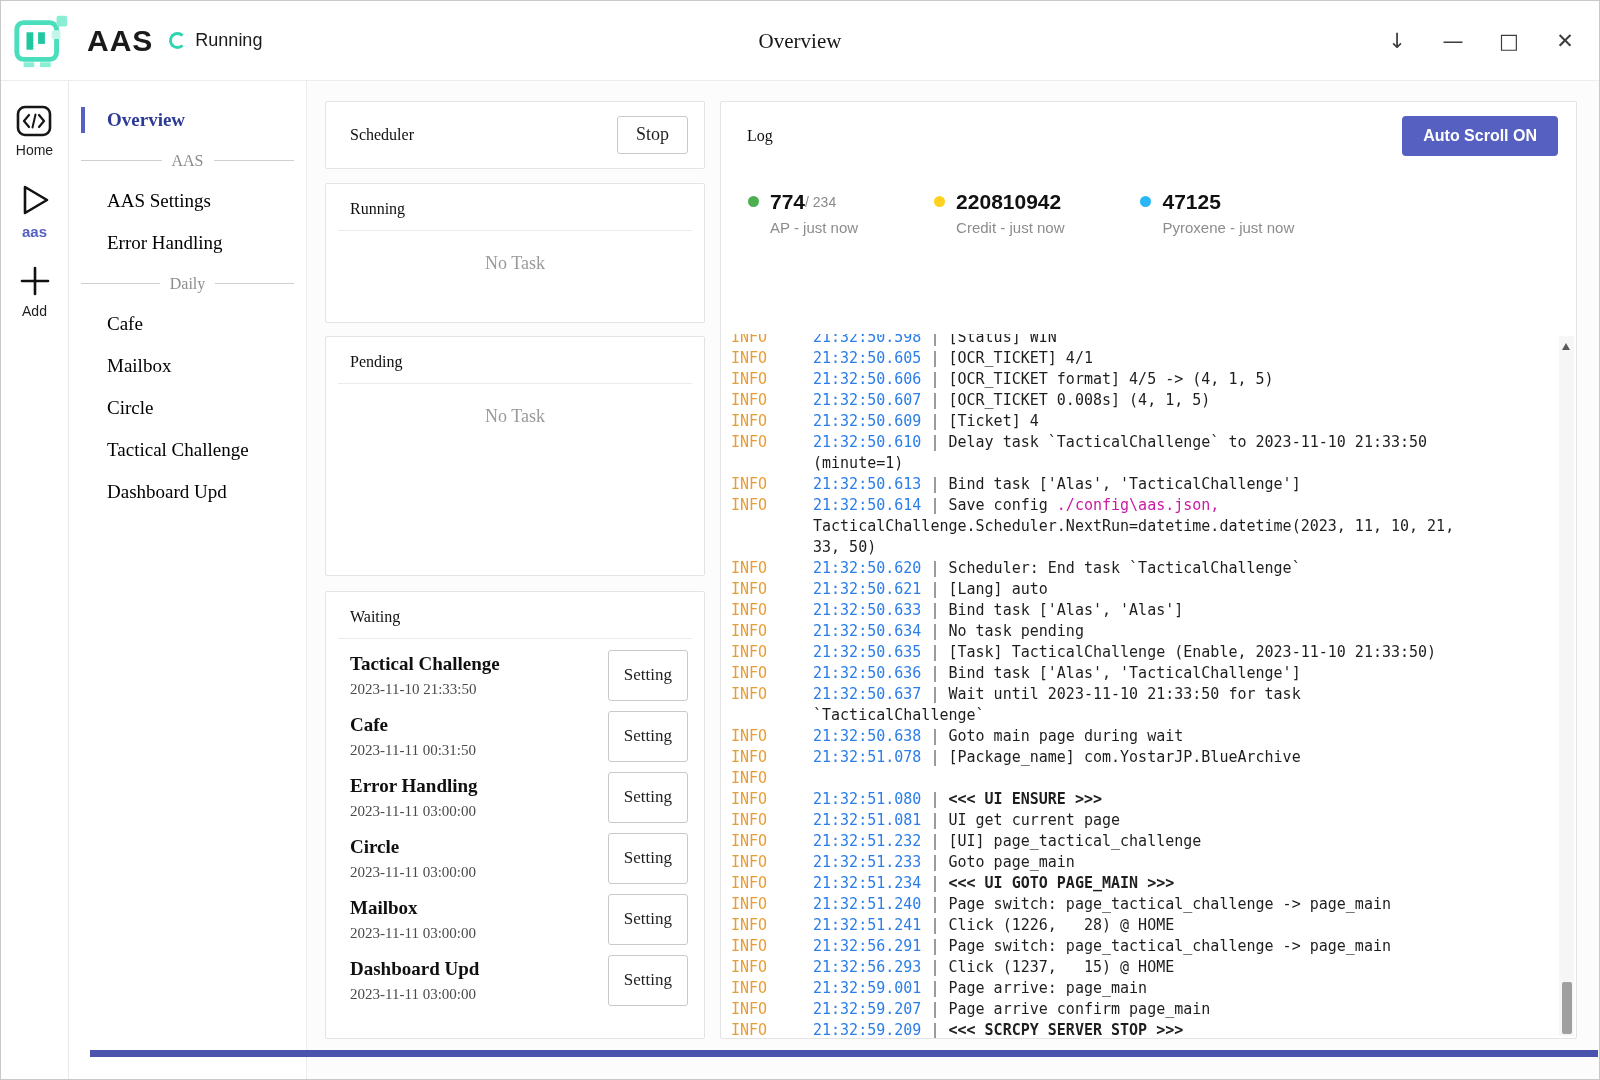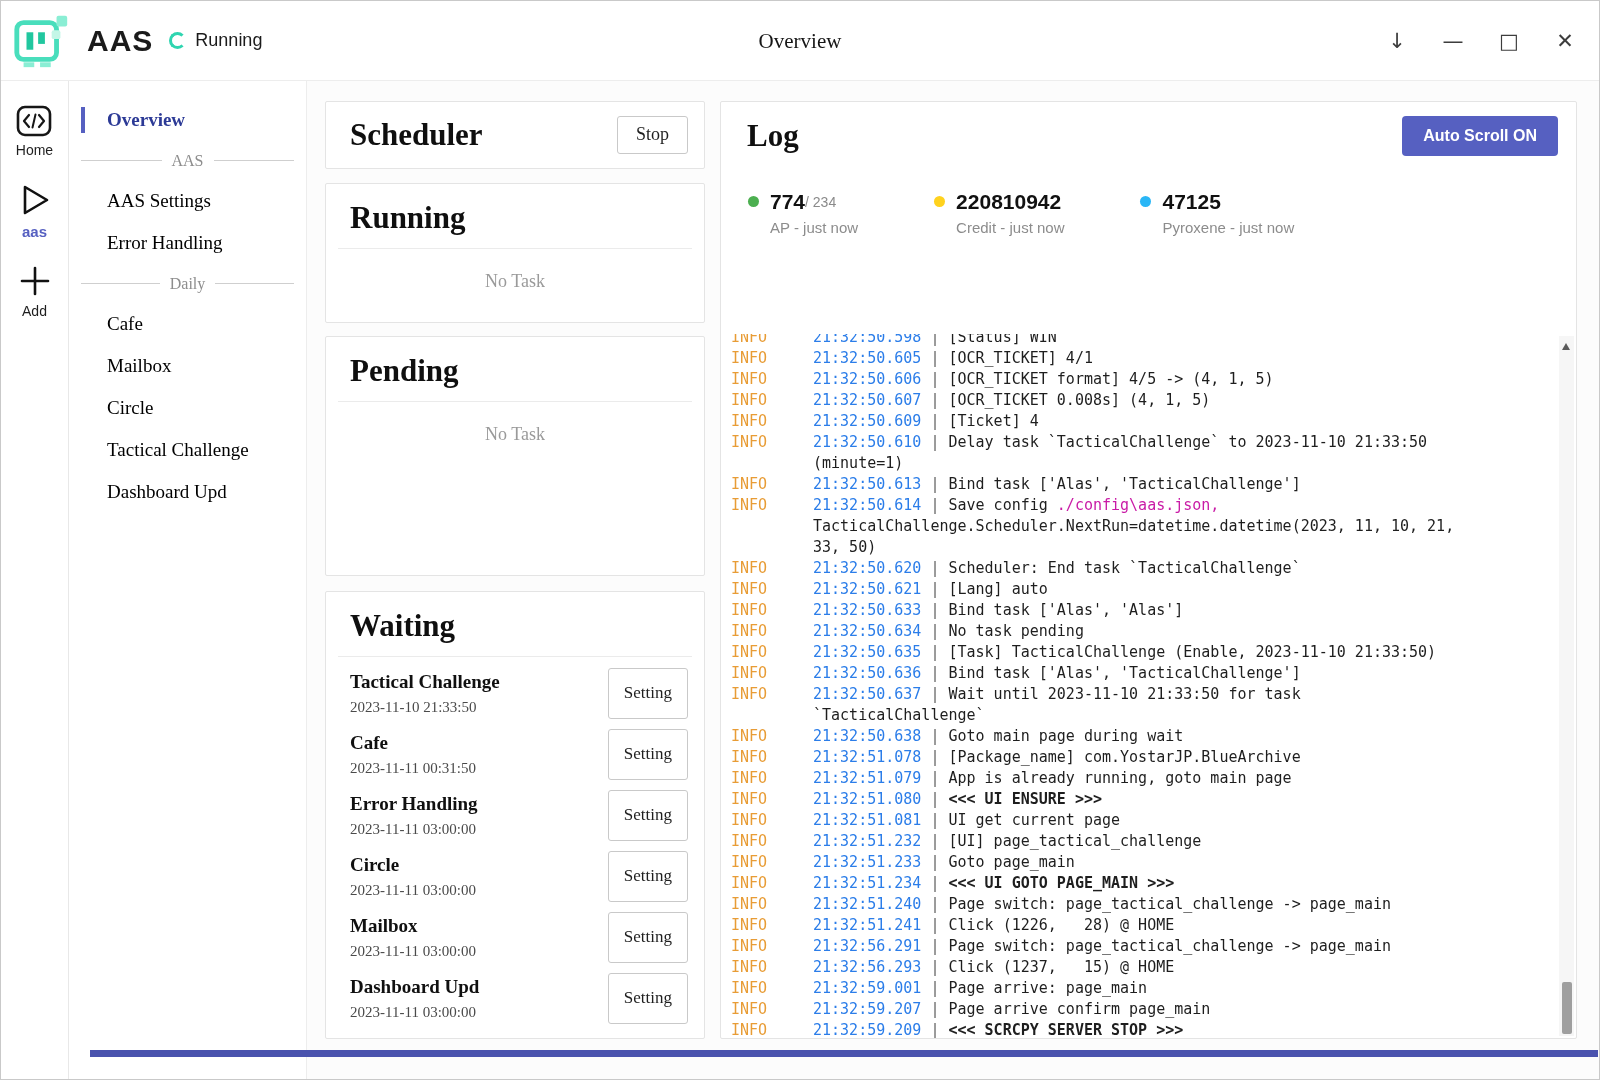--- a/index.html
+++ b/index.html
@@ -44,21 +44,21 @@
     font-size:19px;color:#000000;cursor:pointer}
   .menu-item.active{color:var(--menu-active);font-weight:700}
   .menu-item.active::before{content:"";position:absolute;left:12px;top:8px;width:4px;height:26px;background:var(--accent)}
   .menu-divider{height:39px;display:flex;align-items:center;gap:10px;padding:0 12px;color:#8d8d8d;font-size:16px}
   .menu-divider .line{flex:1;height:1px;background:#cfcfcf}
 
   
   .main{flex:1;background:#fcfcfc;padding:20px 22px 40px 18px;display:flex;gap:15px;min-width:0}
   .col-left{width:380px;flex:none;display:flex;flex-direction:column}
   .card{background:#fff;border:1px solid #e4e4e4;border-radius:2px}
-  .card-title{font-family:"Liberation Serif","DejaVu Serif",serif;font-size:31px;font-weight:700;color:#0f0f0f}
+  .card-title{font-family:"Liberation Serif","DejaVu Serif",serif;font-size:16px;font-weight:400;color:#0f0f0f}
   .scheduler-card{height:68px;flex:none;display:flex;align-items:center;justify-content:space-between;padding:0 16px 0 24px}
   .btn-outline{font-family:"Liberation Serif","DejaVu Serif",serif;font-size:18px;color:#1f1f1f;background:#fff;
     border:1px solid #c9c9c9;border-radius:3px;padding:8px 18px;cursor:pointer;line-height:1.1}
   .running-card{height:140px;flex:none;margin-top:14px;padding-top:16px}
   .pending-card{height:240px;flex:none;margin-top:13px;padding-top:16px}
   .waiting-card{flex:1;margin-top:15px;padding-top:16px;min-height:0;overflow:hidden}
   .card-head{padding:0 24px 12px}
   .card-rule{height:1px;background:#ebebeb;margin:0 12px}
   .no-task{font-family:"Liberation Serif","DejaVu Serif",serif;text-align:center;color:#9a9a9a;font-size:18px;margin-top:22px}
   .wait-list{padding:6px 16px 0 24px}
@@ -347,21 +347,20 @@
               <div class="log-line">
                 <span class="lvl">INFO</span>
                 <span class="content"><span class="time">21:32:50.638</span><span class="sep"> | </span><span class="seg">Goto main page during wait</span></span>
               </div>
               <div class="log-line">
                 <span class="lvl">INFO</span>
                 <span class="content"><span class="time">21:32:51.078</span><span class="sep"> | </span><span class="seg">[Package_name] com.YostarJP.BlueArchive</span></span>
               </div>
               <div class="log-line">
                 <span class="lvl">INFO</span>
-                <span class="content"><span class="time">21:32:51.079</span><span class="sep"> | </span><span class="seg">App is already running, goto main page</span></span>
               </div>
               <div class="log-line">
                 <span class="lvl">INFO</span>
                 <span class="content"><span class="time">21:32:51.080</span><span class="sep"> | </span><span class="seg seg-b">&lt;&lt;&lt; UI ENSURE &gt;&gt;&gt;</span></span>
               </div>
               <div class="log-line">
                 <span class="lvl">INFO</span>
                 <span class="content"><span class="time">21:32:51.081</span><span class="sep"> | </span><span class="seg">UI get current page</span></span>
               </div>
               <div class="log-line">

